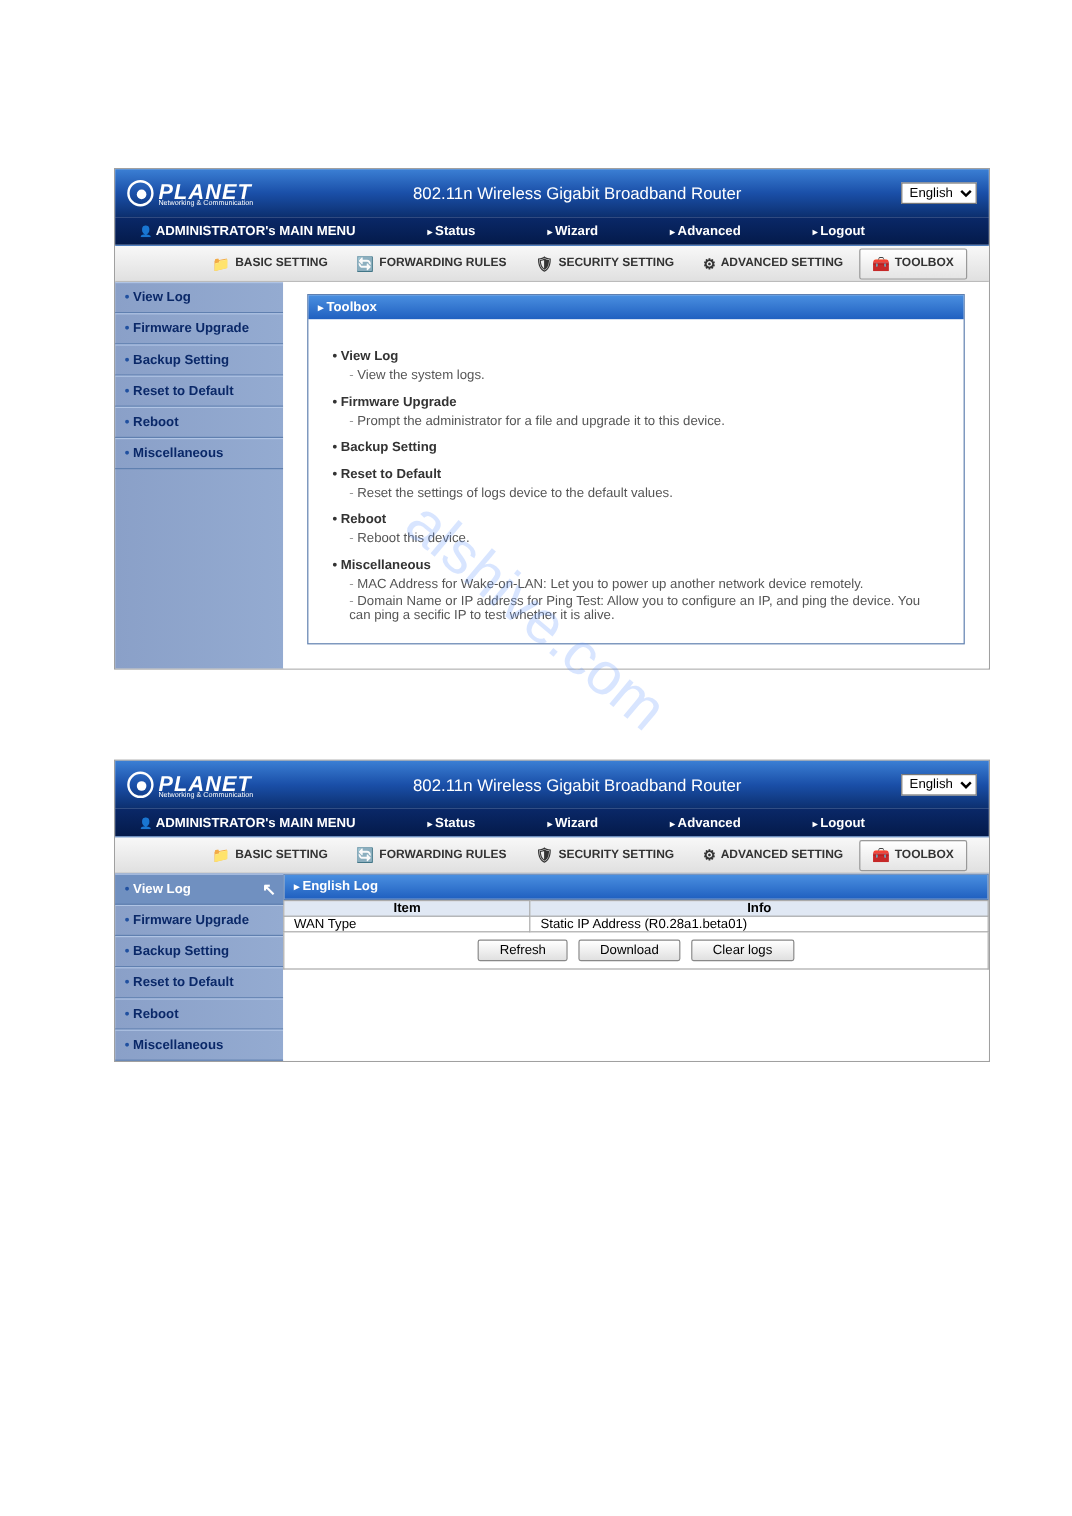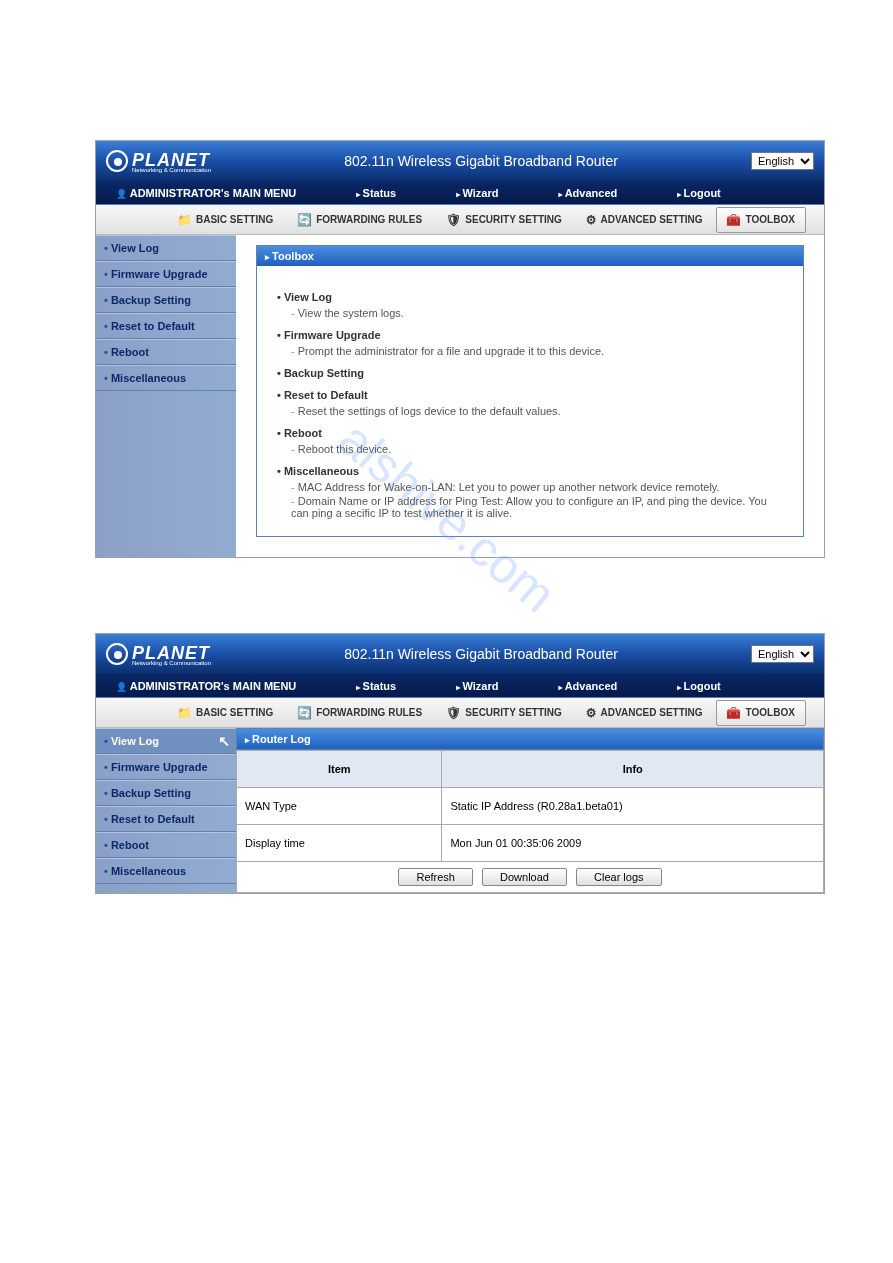--- a/index.html
+++ b/index.html
@@ -191,21 +191,21 @@
       content: '- ';
       color: #999;
     }
     .data-table {
       width: 100%;
       border-collapse: collapse;
       font-size: 11px;
     }
     .data-table th, .data-table td {
       border: 1px solid #aaa;
-      padding: 12px 8px;
+      padding: 0 8px;
       text-align: left;
     }
     .data-table th {
       background: #e0e8f4;
       font-weight: bold;
       text-align: center;
     }
     .button-row {
       text-align: center;
       padding: 6px;
@@ -371,35 +371,31 @@
           <span>View Log</span>
           <span class="cursor-icon" style="right:6px;top:4px;">↖</span>
         </div>
         <div class="sidebar-item">Firmware Upgrade</div>
         <div class="sidebar-item">Backup Setting</div>
         <div class="sidebar-item">Reset to Default</div>
         <div class="sidebar-item">Reboot</div>
         <div class="sidebar-item">Miscellaneous</div>
       </div>
       <div class="content full">
-        <div class="panel-head" style="border:1px solid #6080b0;">Router Log</div>
+        <div class="panel-head" style="border:1px solid #6080b0;">English Log</div>
         <table class="data-table">
           <tbody>
               <tr>
             <th style="width:35%;">Item</th>
             <th>Info</th>
           </tr>
           <tr>
             <td>WAN Type</td>
             <td>Static IP Address (R0.28a1.beta01)</td>
           </tr>
-          <tr>
-            <td>Display time</td>
-            <td>Mon Jun 01 00:35:06 2009</td>
-          </tr>
         </tbody>
           </table>
         <div class="button-row">
           <button>Refresh</button>
           <button>Download</button>
           <button>Clear logs</button>
         </div>
       </div>
     </div>
   </div>

